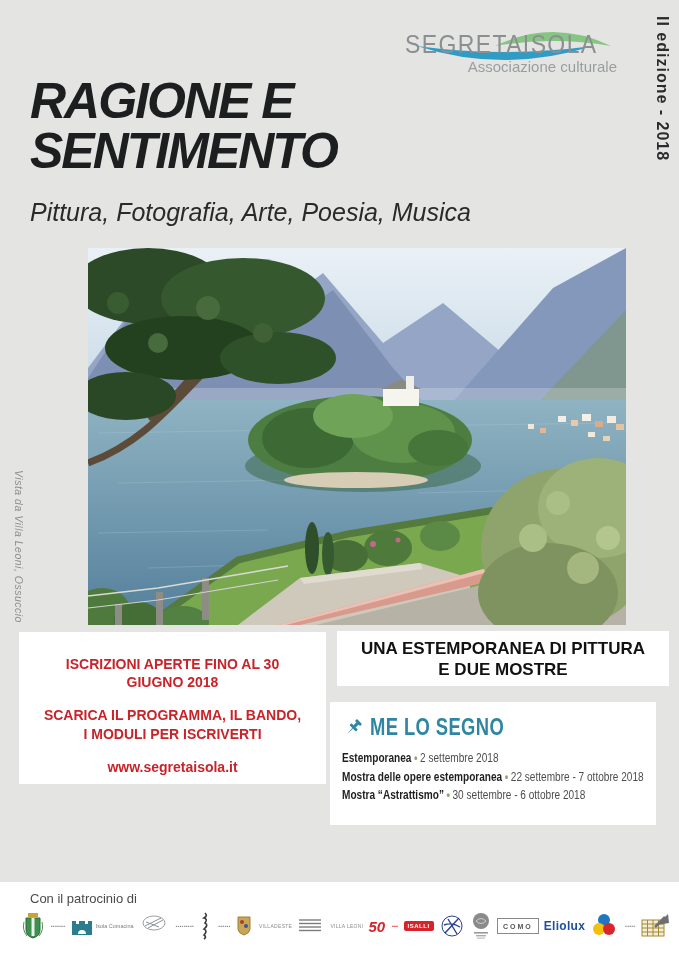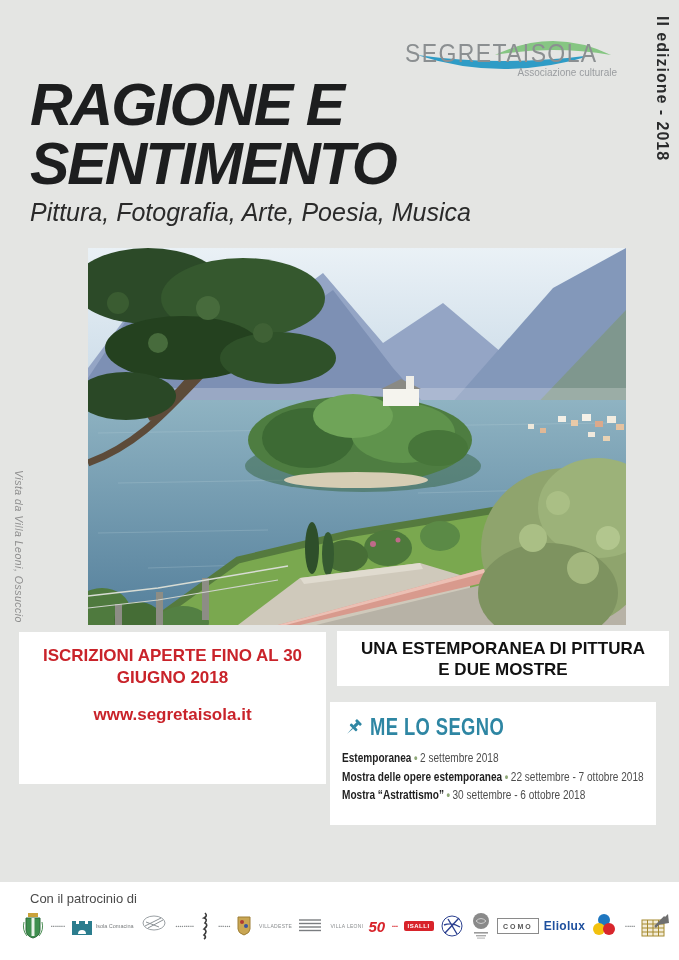--- a/index.html
+++ b/index.html
@@ -1,38 +1,38 @@
 <!DOCTYPE html>
 <html><head>
 <meta charset="utf-8">
 <style>
   html,body{margin:0;padding:0;background:#bfbfbf;}
   .poster{position:relative;width:679px;height:960px;margin:0 auto;background:#e4e5e3;
           font-family:"Liberation Sans",sans-serif;overflow:hidden;}
   
-  .brand{position:absolute;top:25px;right:56px;width:220px;height:64px;}
+  .brand{position:absolute;top:16px;right:56px;width:220px;height:64px;}
   .brand svg{position:absolute;left:0;top:0;}
   .brand-name{position:absolute;left:2px;top:14px;font-size:25px;color:#8b8f91;
               letter-spacing:1.5px;transform:scaleX(.92);transform-origin:left;white-space:nowrap;}
-  .brand-tag{position:absolute;right:6px;top:42px;font-size:10px;color:#9a9da0;}
+  .brand-tag{position:absolute;right:6px;top:42px;font-size:15px;color:#9a9da0;}
   .edition{position:absolute;top:16px;right:8px;writing-mode:vertical-rl;
            font-size:16px;font-weight:bold;color:#2a2b2c;letter-spacing:1px;}
   
   .title{position:absolute;left:30px;top:76px;font-weight:bold;font-style:italic;
-         font-size:59px;line-height:1.0;letter-spacing:-2px;color:#1d1e1f;}
+         font-size:50px;line-height:1.0;letter-spacing:-2px;color:#1d1e1f;}
   .subtitle{position:absolute;left:30px;top:198px;font-style:italic;font-size:25px;color:#2a2a2a;}
   
   .photo{position:absolute;left:88px;top:248px;width:538px;height:377px;overflow:hidden;}
   .photo svg{display:block;}
   .caption{position:absolute;left:13px;top:470px;writing-mode:vertical-rl;
            font-size:10.5px;font-style:italic;color:#8d8d8d;letter-spacing:.5px;}
   
   .enroll-box{position:absolute;left:19px;top:632px;width:307px;height:152px;background:#fff;
               box-sizing:border-box;padding:10px 9px;text-align:center;}
-  .enroll-box p{margin:3px;color:#c9232a;font-weight:bold;font-size:17px;line-height:1.3;}
+  .enroll-box p{margin:13px;color:#c9232a;font-weight:bold;font-size:14px;line-height:1.3;}
   .enroll-box p.sp{margin-top:15px;}
   
   .event-strip{position:absolute;left:337px;top:631px;width:332px;height:55px;background:#fff;}
   .event-strip div{margin:7px auto 0;width:292px;text-align:center;
                    font-weight:bold;font-size:17px;color:#111;line-height:1.25;}
   
   .sched{position:absolute;left:330px;top:702px;width:326px;height:123px;background:#fff;
          box-sizing:border-box;padding:12px 4px 4px 12px;}
   .sched-head{display:flex;align-items:center;gap:6px;margin-bottom:8px;}
   .sched-title{display:inline-block;font-size:23px;font-weight:bold;color:#2e86a3;
@@ -188,20 +188,21 @@
         <circle cx="175" cy="85" r="10" fill="#3f6135"></circle>
           <circle cx="30" cy="55" r="11" fill="#3a5c31"></circle>
       </g>
     </svg>
   </div>
 
   <div class="caption">Vista da Villa Leoni, Ossuccio</div>
 
   <div class="enroll-box">
     <p>ISCRIZIONI APERTE FINO AL 30 GIUGNO 2018</p>
+    <p class="sp">SCARICA IL PROGRAMMA, IL BANDO, I MODULI PER ISCRIVERTI</p>
     <p class="sp">www.segretaisola.it</p>
   </div>
 
   <div class="event-strip">
     <div>UNA ESTEMPORANEA DI PITTURA E DUE MOSTRE</div>
   </div>
 
   <div class="sched">
     <div class="sched-head">
       <svg width="22" height="22" viewBox="0 0 24 24">

